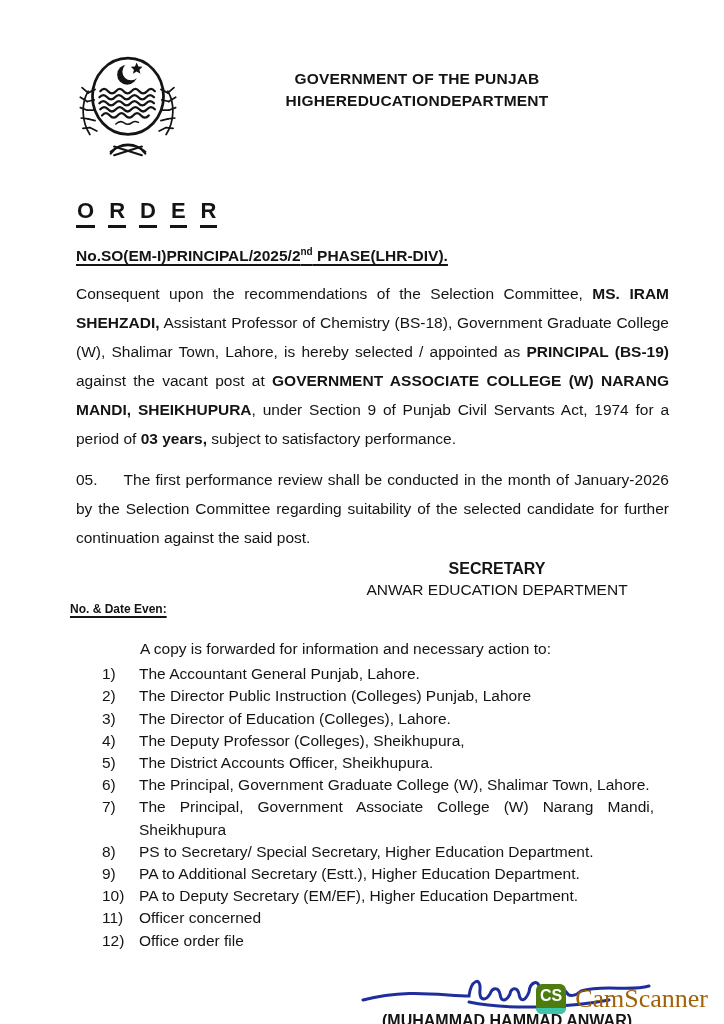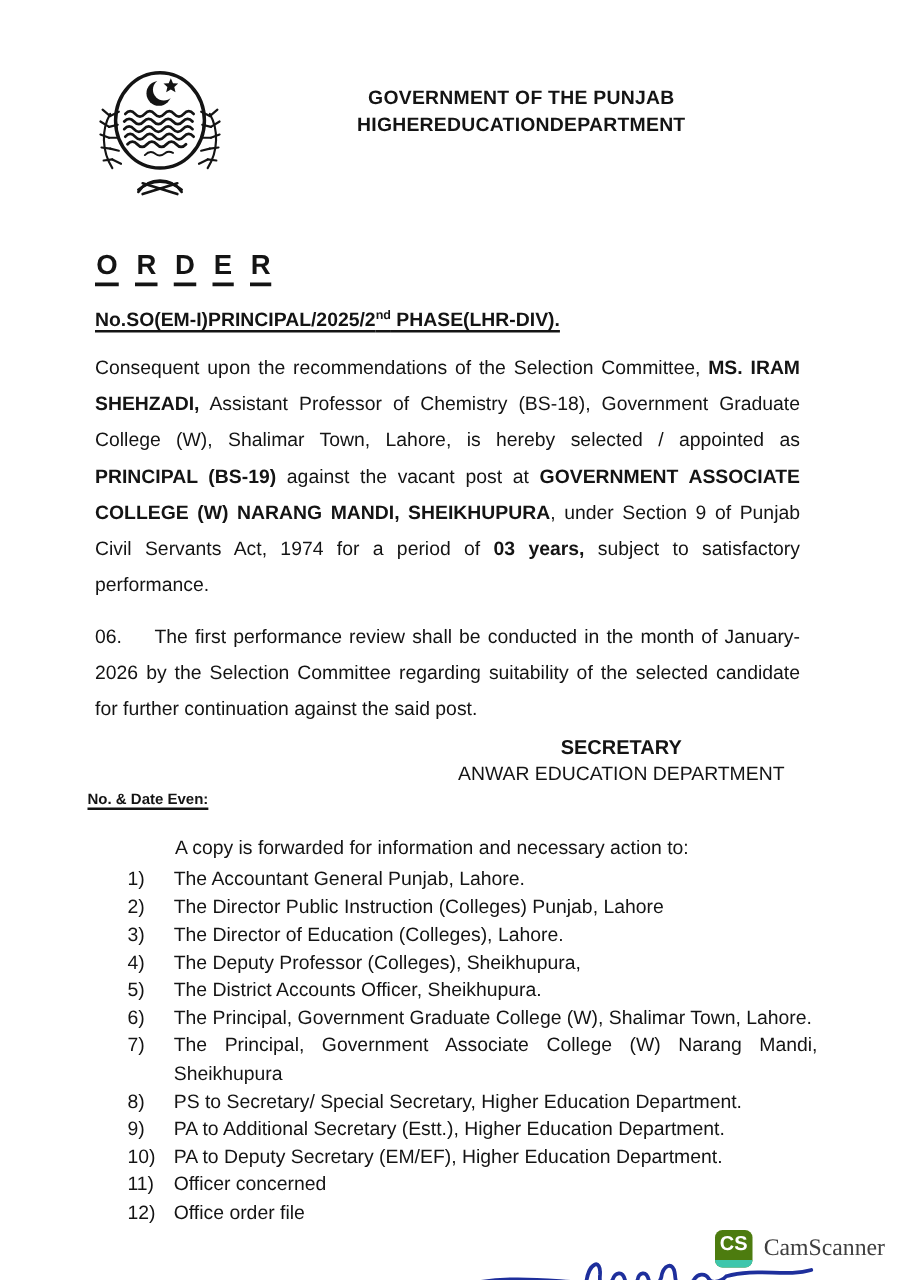--- a/index.html
+++ b/index.html
@@ -24,21 +24,21 @@
   .dateline{margin-top:10px;font-size:15.5px;}
 
   
   .order-title{margin:30px 0 0 76px;font-size:22px;font-weight:bold;letter-spacing:0;}
   .order-title .letter{display:inline-block;border-bottom:3px solid #141414;margin-right:13px;padding:0 1px 1px;}
 
   .ref{margin:18px 70px 0 76px;font-weight:bold;font-size:15.5px;
        text-decoration:underline;text-decoration-thickness:2px;text-underline-offset:3px;}
 
   
-  .para{margin:14px 84px 0 76px;font-size:15.5px;line-height:29px;text-align:justify;}
+  .para{margin:14px 55px 0 76px;font-size:15.5px;line-height:29px;text-align:justify;}
   .para2{margin-top:12px;}
   .p2num{margin-right:26px;}
 
   
   .signoff{width:330px;margin:6px 62px 0 auto;text-align:center;font-size:15.5px;line-height:21px;}
   .signoff-title{font-weight:bold;font-size:16px;}
 
   .section-label{margin:2px 12px 0 70px;font-weight:bold;font-size:12px;
        text-decoration:underline;text-decoration-thickness:2px;text-underline-offset:3px;}
 
@@ -54,21 +54,21 @@
   .sig-svg{display:block;margin:0 auto -8px;}
   .sig-name{font-weight:bold;font-size:16px;}
 
   
   .footer{position:absolute;right:16px;bottom:10px;display:flex;align-items:center;gap:9px;}
   .cs-badge{width:30px;height:30px;border-radius:6px;background:#4d7c0f;position:relative;
             color:#fff;font-weight:bold;font-size:16px;display:flex;align-items:flex-start;
             justify-content:center;padding-top:3px;box-sizing:border-box;}
   .cs-badge::after{content:"";position:absolute;left:0;right:0;bottom:0;height:6px;
             background:#3ec6ac;border-radius:0 0 6px 6px;}
-  .cs-label{font-family:"Liberation Serif","DejaVu Serif",serif;font-size:19px;color:#404040;}
+  .cs-label{font-family:"Liberation Serif","DejaVu Serif",serif;font-size:26px;color:#a16207;}
 </style>
 </head>
 <body>
 
 <div class="page">
 
   <div class="header">
     <div class="crest">
       <svg width="104" height="118" viewBox="0 0 120 132" fill="none" xmlns="http://www.w3.org/2000/svg">
 
@@ -113,21 +113,21 @@
       <div class="org">HIGHEREDUCATIONDEPARTMENT</div>
     </div>
   </div>
 
   <div class="order-title"><span class="letter">O</span><span class="letter">R</span><span class="letter">D</span><span class="letter">E</span><span class="letter">R</span></div>
 
   <div class="ref"><span>No.SO(EM-I)PRINCIPAL/2025/2</span><sup>nd</sup><span> PHASE(LHR-DIV).</span></div>
 
   <p class="para"><span>Consequent upon the recommendations of the Selection Committee, </span><span class="b">MS. IRAM SHEHZADI,</span><span> Assistant Professor of Chemistry (BS-18), Government Graduate College (W), Shalimar Town, Lahore, is hereby selected / appointed as </span><span class="b">PRINCIPAL (BS-19)</span><span> against the vacant post at </span><span class="b">GOVERNMENT ASSOCIATE COLLEGE (W) NARANG MANDI, SHEIKHUPURA</span><span>, under Section 9 of Punjab Civil Servants Act, 1974 for a period of </span><span class="b">03 years,</span><span> subject to satisfactory performance.</span></p>
 
-  <p class="para para2"><span class="p2num">06.</span><span><span>The first performance review shall be conducted in the month of January-2026 by the Selection Committee regarding suitability of the selected candidate for further continuation against the said post.</span></span></p>
+  <p class="para para2"><span class="p2num">05.</span><span><span>The first performance review shall be conducted in the month of January-2026 by the Selection Committee regarding suitability of the selected candidate for further continuation against the said post.</span></span></p>
 
   <div class="signoff">
     <div class="signoff-title">SECRETARY</div>
     <div>ANWAR EDUCATION DEPARTMENT</div>
   </div>
 
   <div class="section-label">No. &amp; Date Even:</div>
 
   <div class="dist-intro">A copy is forwarded for information and necessary action to:</div>
   <div class="dist">

